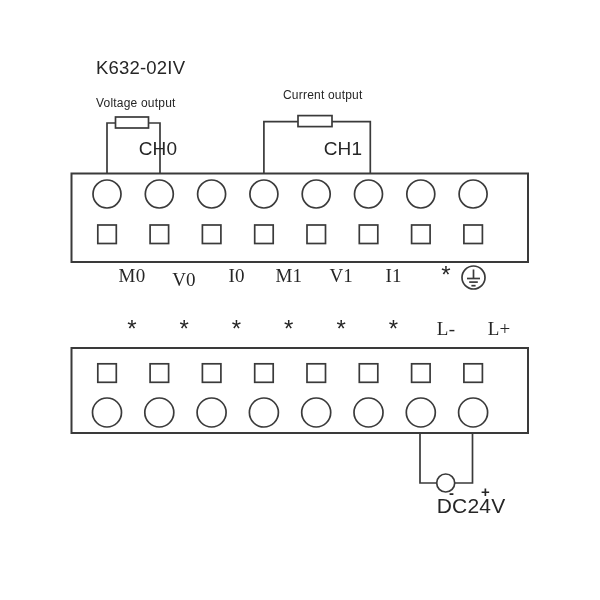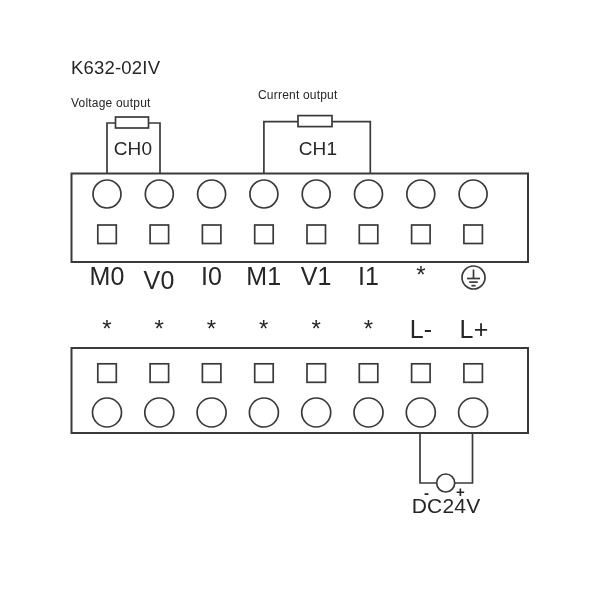--- a/index.html
+++ b/index.html
@@ -20,35 +20,37 @@
     position: absolute;
     left: 0;
     top: 0;
   }
   .lbl {
     position: absolute;
     white-space: nowrap;
     line-height: 24px;
     color: #262626;
     letter-spacing: 0.2px;
+    margin-left: 25px;
   }
   .title {
     font-size: 18.5px;
   }
   .hdr {
     font-size: 12px;
   }
   .ch {
     font-size: 19px;
     transform: translateX(-50%);
     text-align: right;
   }
   .term {
-    font-size: 25px;
+    font-size: 19px;
     transform: translateX(-50%);
+    font-family: Liberation Serif, serif;
   }
   .ast {
     font-size: 24px;
     transform: translateX(-50%);
   }
   .sign {
     font-size: 15px;
     font-weight: bold;
   }
   .psu {

